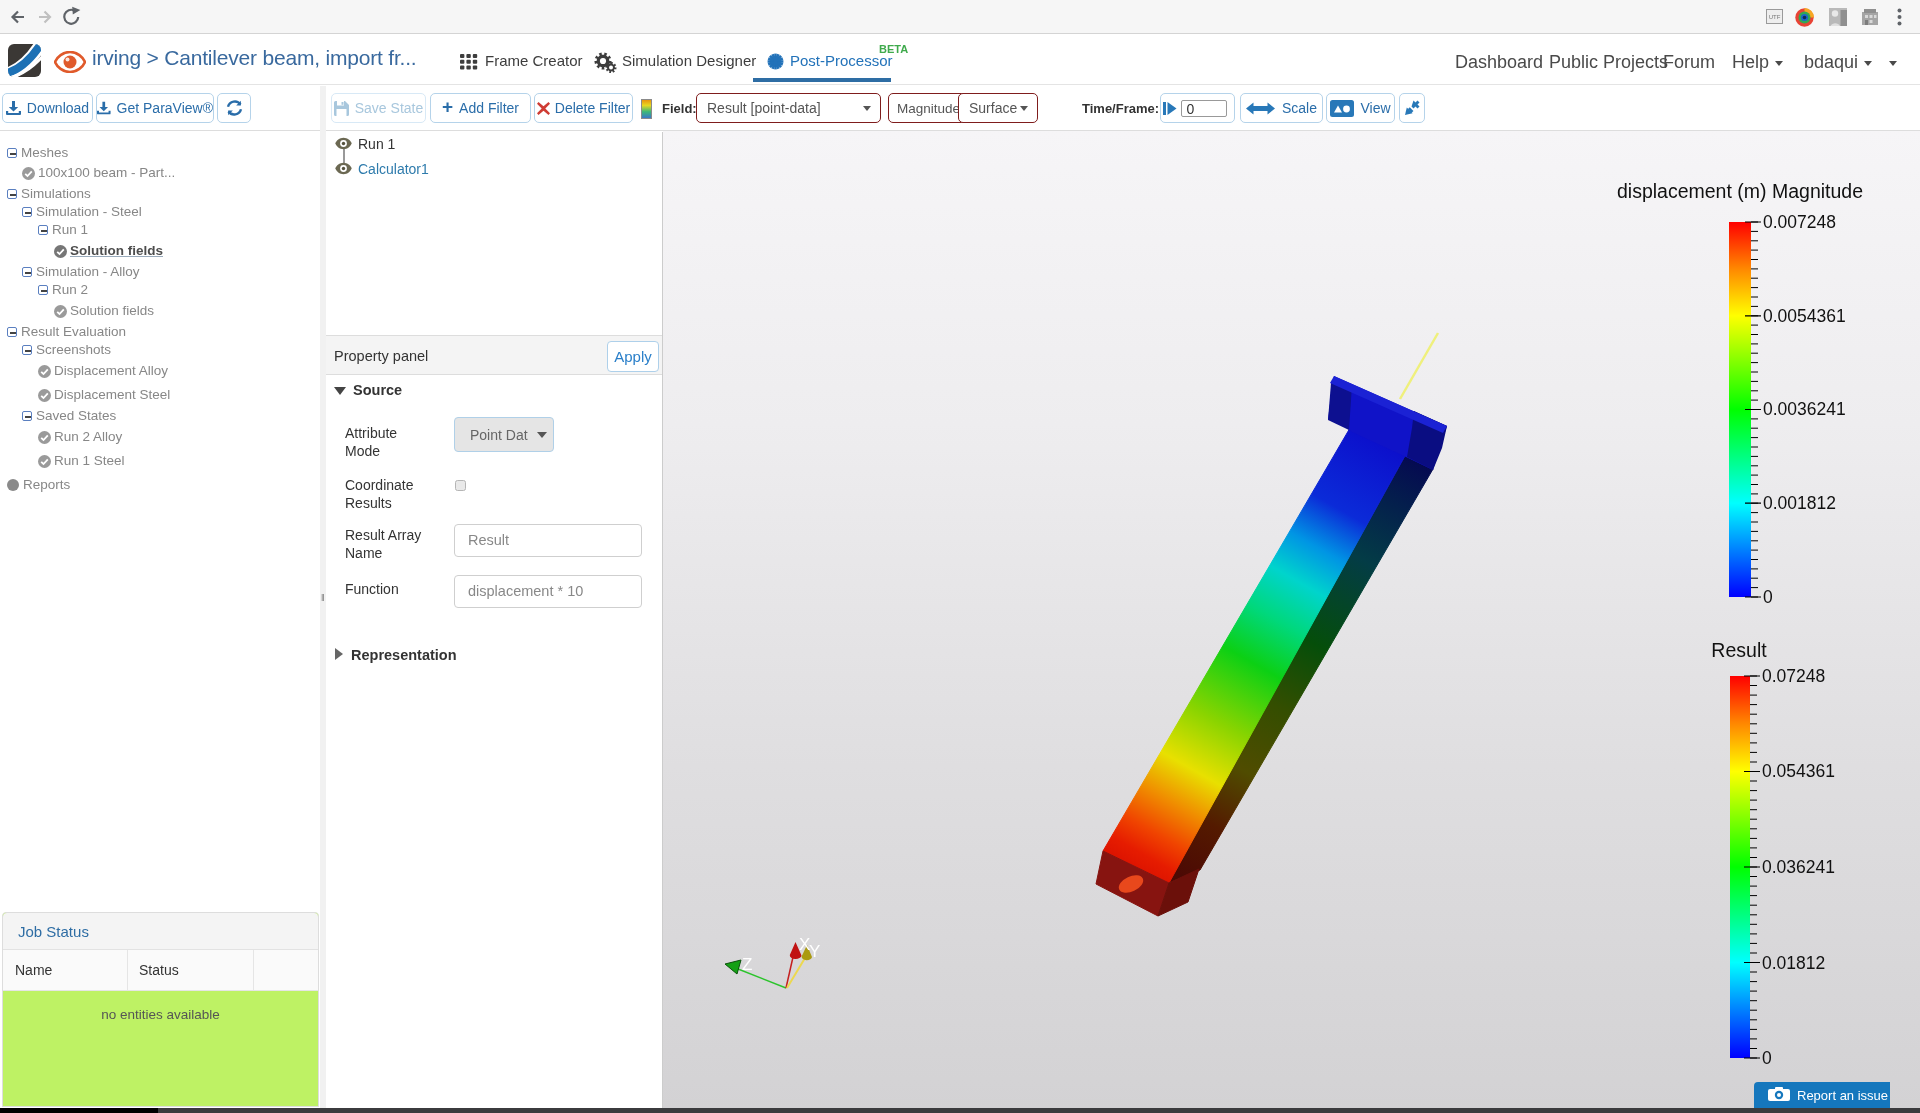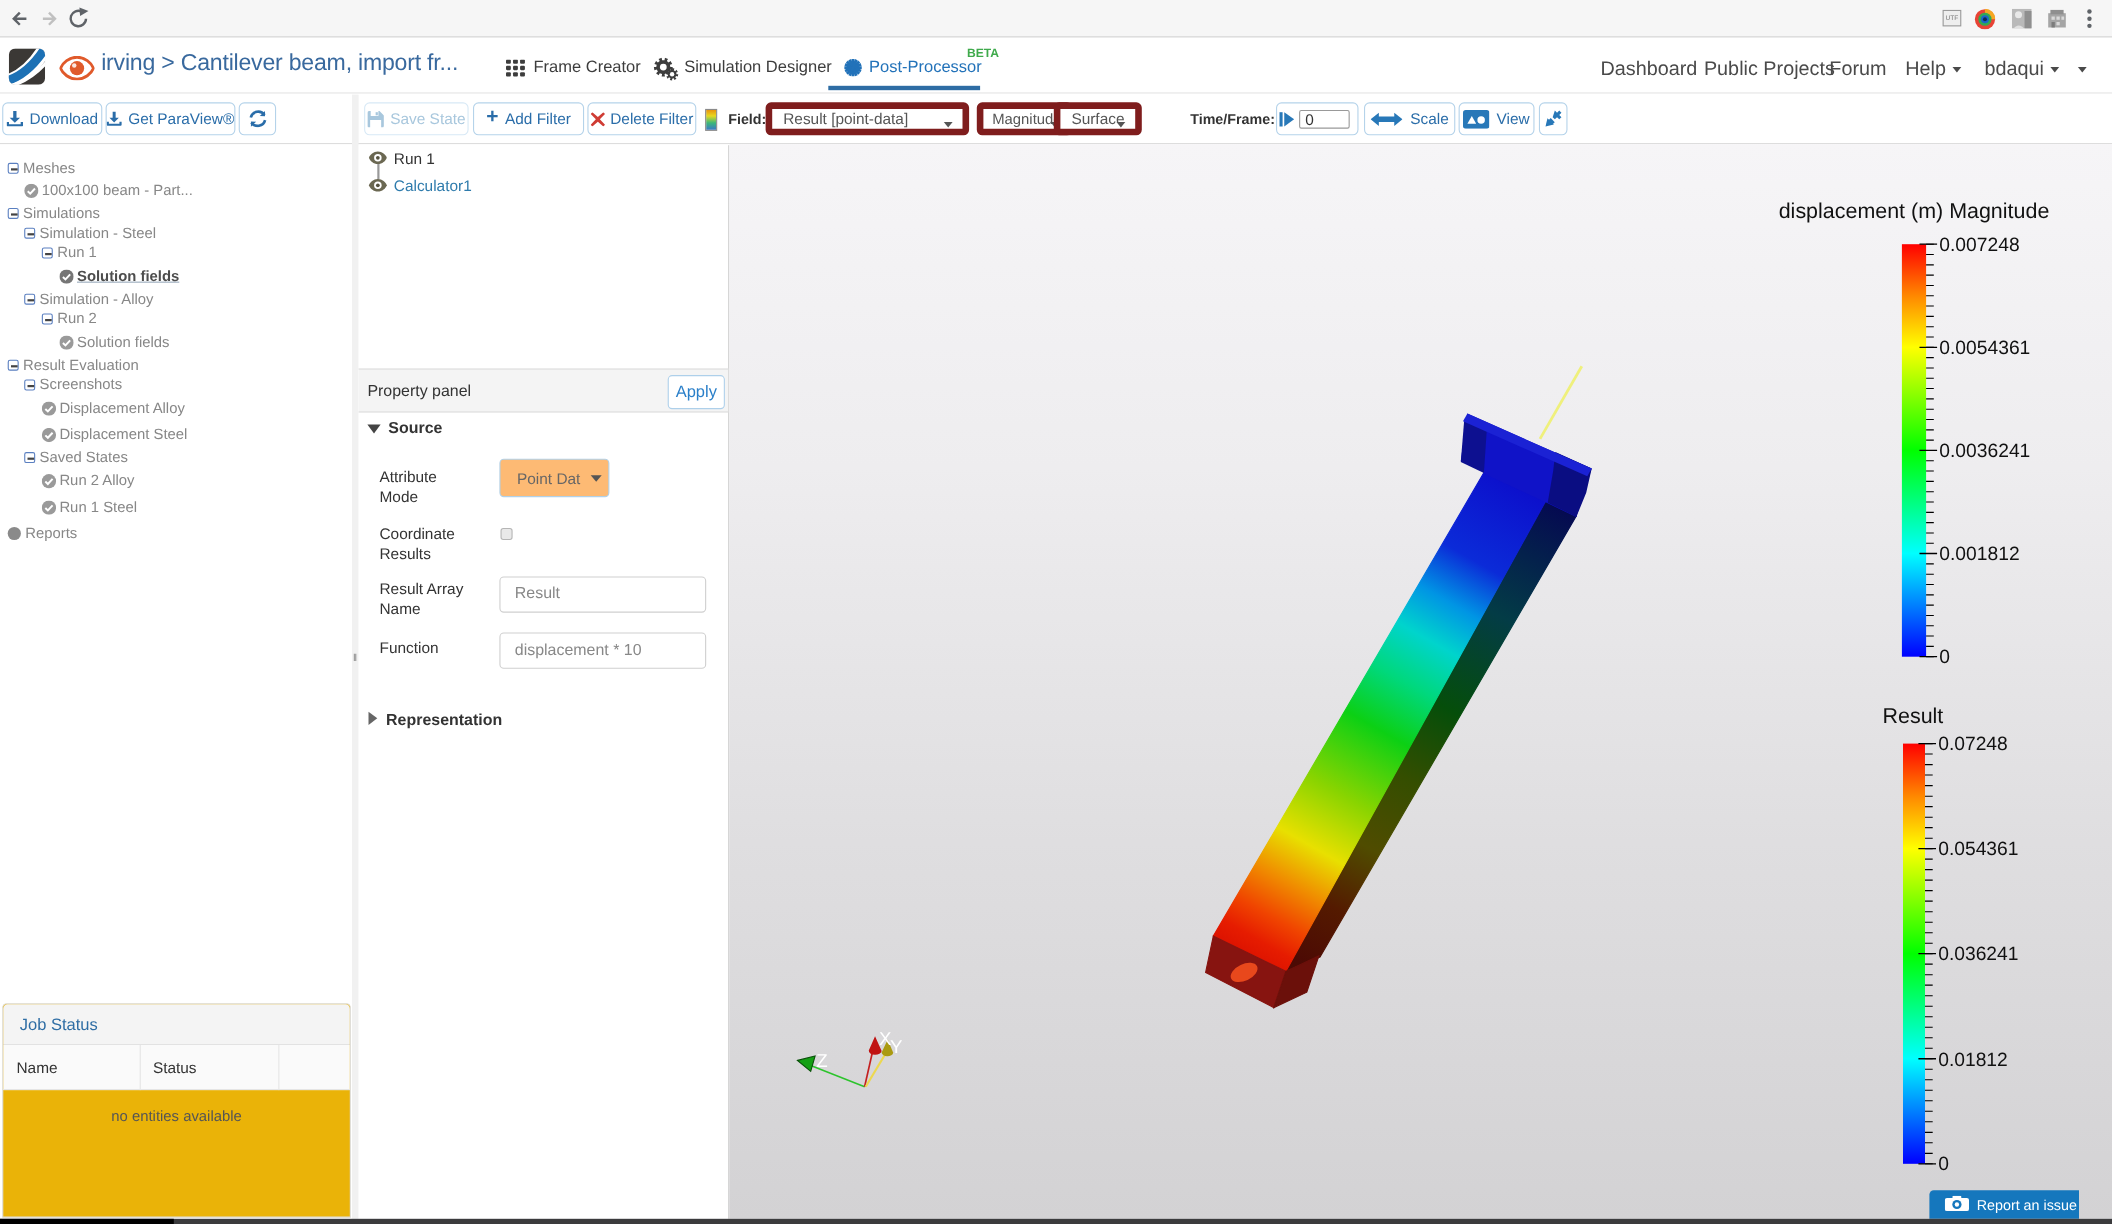--- a/index.html
+++ b/index.html
@@ -16,60 +16,60 @@
 .tab{position:absolute;top:17px;font-size:15px;color:#3d3d3d}
 .tabact{color:#2272b9}
 #tabline{position:absolute;left:753px;top:43px;width:138px;height:4px;background:#2e6da4}
 #beta{position:absolute;left:879px;top:8px;font-size:11px;color:#3faa4c;font-weight:bold}
 .rnav{position:absolute;top:17px;font-size:18px;color:#4a4a4a}
 .caret{display:inline-block;width:0;height:0;border-left:4.5px solid transparent;border-right:4.5px solid transparent;border-top:5px solid #4a4a4a;vertical-align:middle;margin-left:6px}
 
 #tbar{position:absolute;left:0;top:86px;width:1920px;height:45px;background:#fff;border-bottom:1px solid #ddd}
 .btn{position:absolute;top:7px;height:30px;border:1px solid #b5d3ea;border-radius:5px;background:#fff;color:#2a6da9;font-size:14px;display:flex;align-items:center;justify-content:center;white-space:nowrap}
 .btn.dis{border-color:#d8e9f6;color:#a8c7dd}
-.seltb{position:absolute;top:7px;height:30px;border:6px solid #7f1d1d;border-radius:5px;background:#fff;color:#555;font-size:14px;display:flex;align-items:center}
+.seltb{position:absolute;top:7px;height:30px;border:1px solid #7f1d1d;border-radius:5px;background:#fff;color:#555;font-size:14px;display:flex;align-items:center}
 .seltb .car{position:absolute;right:9px;top:12px;width:0;height:0;border-left:4.5px solid transparent;border-right:4.5px solid transparent;border-top:5.5px solid #555}
 .tlab{position:absolute;top:15px;font-size:13px;font-weight:bold;color:#333}
 
 #leftpanel{position:absolute;left:0;top:132px;width:320px;height:976px;background:#fff}
 #splitter{position:absolute;left:320px;top:86px;width:6px;height:1022px;background:#f1f1f1}
 #grip{position:absolute;left:321px;top:593px;font-size:9px;color:#777}
 #midpanel{position:absolute;left:326px;top:132px;width:337px;height:976px;background:#fff;border-right:1px solid #ccc}
 #viewport{position:absolute;left:663px;top:131px;width:1257px;height:977px;background:linear-gradient(180deg,#f6f5f7 0%,#eeedef 30%,#dfdee0 65%,#d3d2d4 100%)}
 #bstrip{position:absolute;left:0;top:1108px;width:1920px;height:5px;background:#3b3b3d}
 #bstrip2{position:absolute;left:0;top:1108px;width:158px;height:5px;background:#000}
 
 .trow{position:absolute;font-size:13.5px;color:#878787;white-space:nowrap}
 .trow b{color:#4d4d4d;text-decoration:underline;text-decoration-color:#9ab;}
 .mbox{position:absolute;width:10px;height:10px;border:1px solid #5a7fc0;border-radius:2px;background:#fff}
 .mbox:after{content:"";position:absolute;left:2px;top:4px;width:6px;height:1.5px;background:#444}
 .chk{position:absolute;width:13px;height:13px}
 .dot{position:absolute;width:12px;height:12px;border-radius:50%;background:#8a8a8a}
 
-#jobs{position:absolute;left:2px;top:780px;width:317px;height:195px;border:1px solid #ddd;border-radius:4px 4px 0 0;background:#eab308}
+#jobs{position:absolute;left:2px;top:780px;width:317px;height:195px;border:1px solid #ddd;border-radius:4px 4px 0 0;background:#bef264}
 #jobshdr{height:37px;background:#f4f4f4;border-bottom:1px solid #e2e2e2;border-radius:4px 4px 0 0;color:#2e6da4;font-size:15px;line-height:37px;padding-left:15px}
 #jobth{height:41px;background:#fafafa;border-bottom:1px solid #e5e5e5;position:relative;color:#333;font-size:14px}
 #jobth .c1{position:absolute;left:12px;top:12px}
 #jobth .c2{position:absolute;left:136px;top:12px}
 #jobth .v1{position:absolute;left:124px;top:0;width:1px;height:41px;background:#e5e5e5}
 #jobth .v2{position:absolute;left:250px;top:0;width:1px;height:41px;background:#e5e5e5}
 #jobempty{text-align:center;font-size:13.5px;color:#555;margin-top:16px}
 
 .pitem{position:absolute;font-size:14px;color:#333;white-space:nowrap}
 .plink{color:#2e7bac}
 
 #phdr{position:absolute;left:0px;top:203px;width:336px;height:40px;background:#f4f4f4;border-top:1px solid #ddd;border-bottom:1px solid #ddd;font-size:14.5px;color:#333}
 #phdr span{position:absolute;left:8px;top:12px}
 #applybtn{position:absolute;left:281px;top:5px;width:52px;height:31px;border:1px solid #aed0ea;border-radius:4px;background:#fff;color:#2a7fc9;font-size:15px;text-align:center;line-height:29px}
 .sechdr{position:absolute;font-size:14.5px;font-weight:bold;color:#333}
 .tri-d{display:inline-block;width:0;height:0;border-left:6px solid transparent;border-right:6px solid transparent;border-top:8px solid #444;margin-right:7px}
 .tri-r{display:inline-block;width:0;height:0;border-top:6px solid transparent;border-bottom:6px solid transparent;border-left:8px solid #666;margin-right:8px}
 .plab{position:absolute;font-size:14px;color:#333;line-height:18px}
 .pinput{position:absolute;border:1px solid #cfcfcf;border-radius:4px;background:#fff;color:#888;font-size:14.5px}
-.psel{position:absolute;border:1px solid #b0d0e8;border-radius:4px;background:#fdba74;color:#666;font-size:14.5px}
+.psel{position:absolute;border:1px solid #b0d0e8;border-radius:4px;background:#e5e5e5;color:#666;font-size:14.5px}
 
 #report{position:absolute;left:1091px;top:951px;width:136px;height:26px;background:#1577bd;border-radius:4px 0 0 0;color:#fff;font-size:13px}
 #report span{position:absolute;left:43px;top:6px}
 </style></head>
 <body>
 
 <div id="chrome">
  <svg class="abs" style="left:10px;top:6px" width="72" height="22" viewBox="0 0 72 22">
   <path d="M14 11 H3 M8 5.5 L2.5 11 L8 16.5" stroke="#5f6368" stroke-width="2.2" fill="none"></path>
   <path d="M40 11 H29 M34.5 5.5 L40 11 L34.5 16.5" stroke="#c0c0c0" stroke-width="2.2" fill="none"></path>

